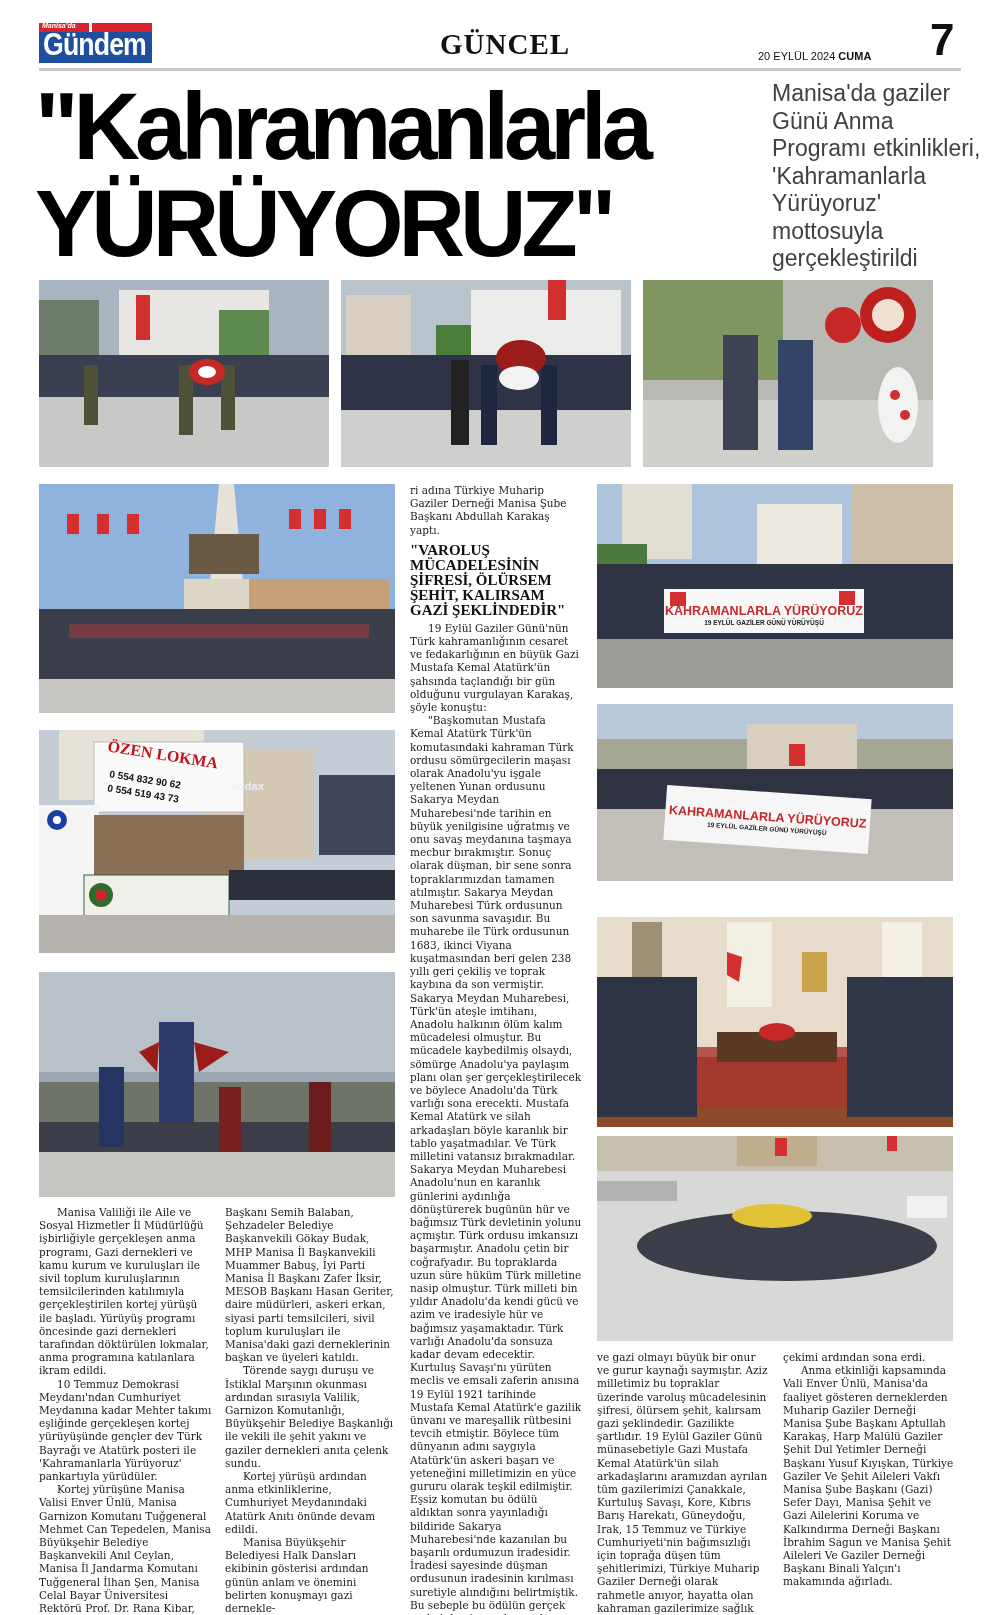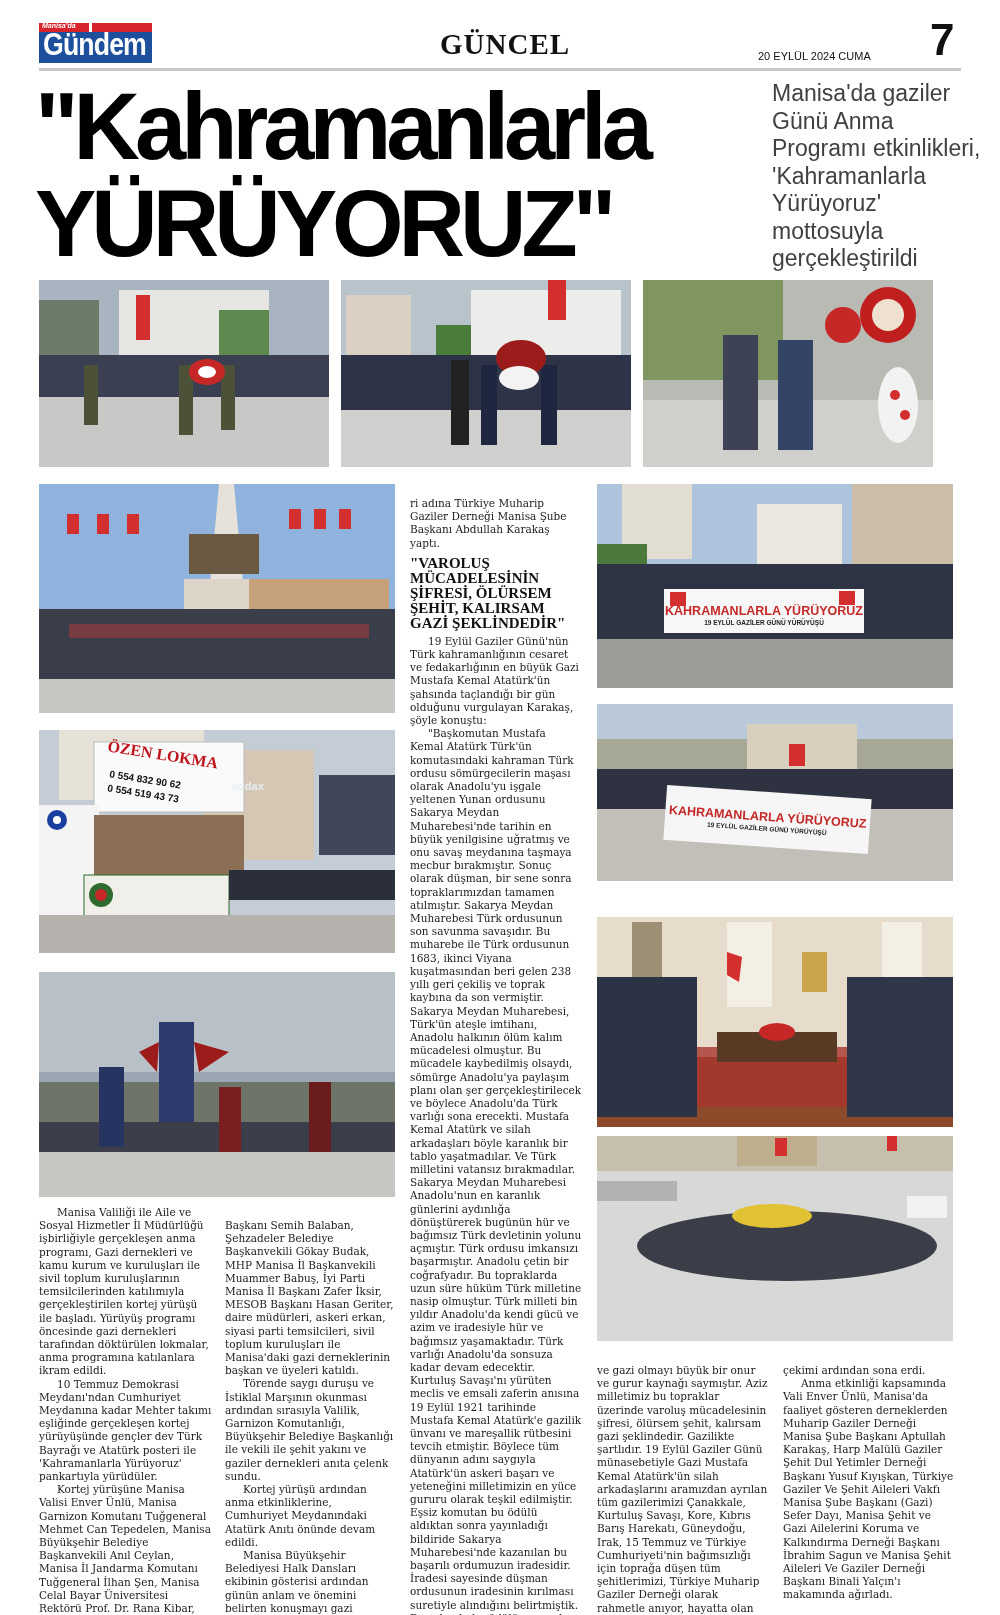--- a/index.html
+++ b/index.html
@@ -7,33 +7,33 @@
   .abs{position:absolute;}
   
   .logo{left:39px;top:23px;width:113px;height:40px;}
   .logo .red1{position:absolute;left:0;top:0;width:50px;height:9px;background:#d7232b;}
   .logo .red2{position:absolute;left:53px;top:0;width:60px;height:9px;background:#d7232b;}
   .logo .blue{position:absolute;left:0;top:9px;width:113px;height:31px;background:#1d4f9c;}
   .logo .city{position:absolute;left:3px;top:-1px;font:italic bold 7px "Liberation Sans",sans-serif;color:#fff;}
   .logo .word{position:absolute;left:4px;top:5px;font:bold 31px/34px "Liberation Sans",sans-serif;color:#fff;letter-spacing:-1px;transform:scaleX(0.86);transform-origin:left top;}
   .section{left:440px;top:28px;font:bold 29px "Liberation Serif",serif;letter-spacing:1px;}
   .dateline{left:758px;top:50px;font:11px "Liberation Sans",sans-serif;}
-  .dateline b{font-weight:normal;}
+  .dateline b{font-weight:bold;}
   .pagenum{left:930px;top:18px;font:bold 44px/44px "Liberation Sans",sans-serif;}
   .rule{left:39px;top:68px;width:922px;height:3px;background:#c8c8c8;}
   
   .headline{left:35px;top:80px;font:900 92px/95px "Liberation Sans",sans-serif;letter-spacing:-5px;color:#000;transform:scaleY(1.03);}
   .deck{left:772px;top:80px;width:215px;font:23px/27.5px "Liberation Sans",sans-serif;color:#404040;}
   
   .photo{overflow:hidden;}
   .photo svg{display:block;width:100%;height:100%;}
   
   .col{font:10.5px/13.2px "DejaVu Serif",serif;color:#1b1b1b;text-align:left;}
   .col p{margin:0;text-indent:18px;}
-  .col p.noind{text-indent:0;margin-top:13px;}
+  .col p.noind{text-indent:0;}
   .subhead{font:bold 15px/15px "Liberation Serif",serif;margin:6px 0 4px 0;color:#111;}
 </style>
 </head>
 <body>
 
 <div class="abs logo">
   <div class="red1"></div>
     <div class="red2"></div>
     <div class="blue"></div>
   <span class="city">Manisa'da</span>

